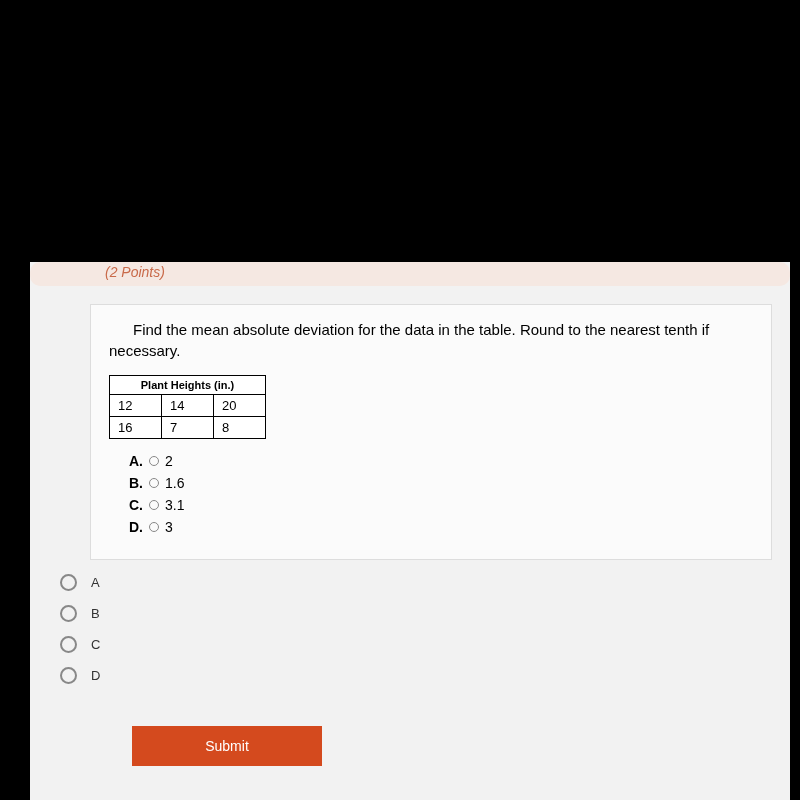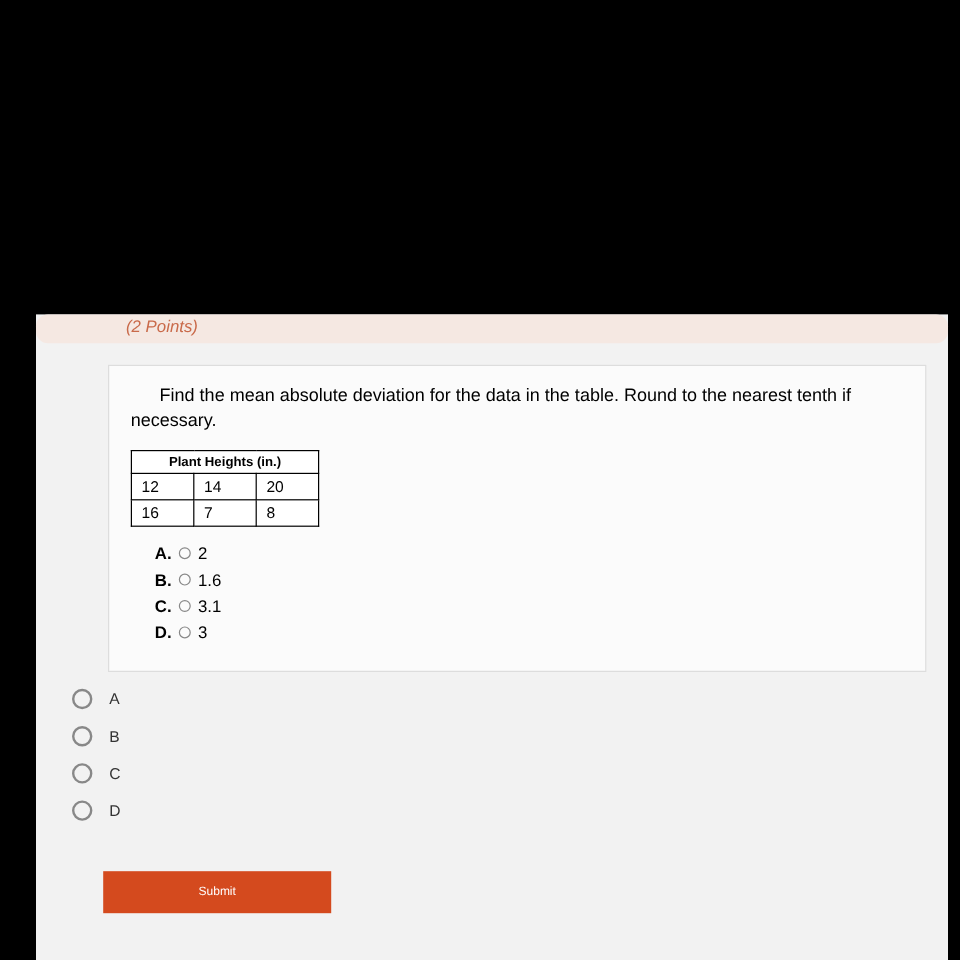--- a/index.html
+++ b/index.html
@@ -109,22 +109,22 @@
     }
     .radio-option .label {
       font-size: 13px;
       color: #333;
     }
     .submit-btn {
       background: #d44a1e;
       color: #fff;
       border: none;
       padding: 12px 40px;
-      font-size: 10px;
-      margin-left: 56px;
+      font-size: 14px;
+      margin-left: 102px;
       margin-top: 28px;
       width: 190px;
       text-align: center;
       cursor: pointer;
     }
   </style>
 </head>
 <body>
 
 <div class="top-black"></div>

